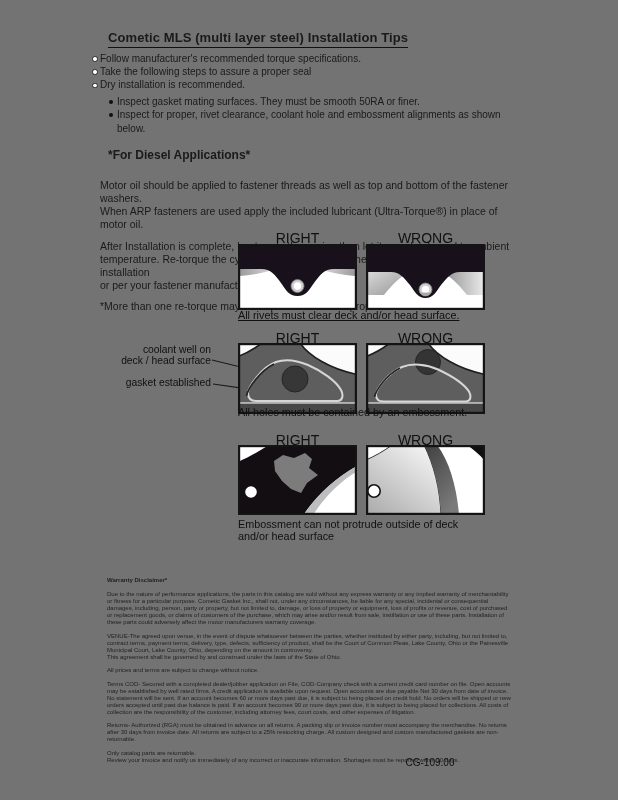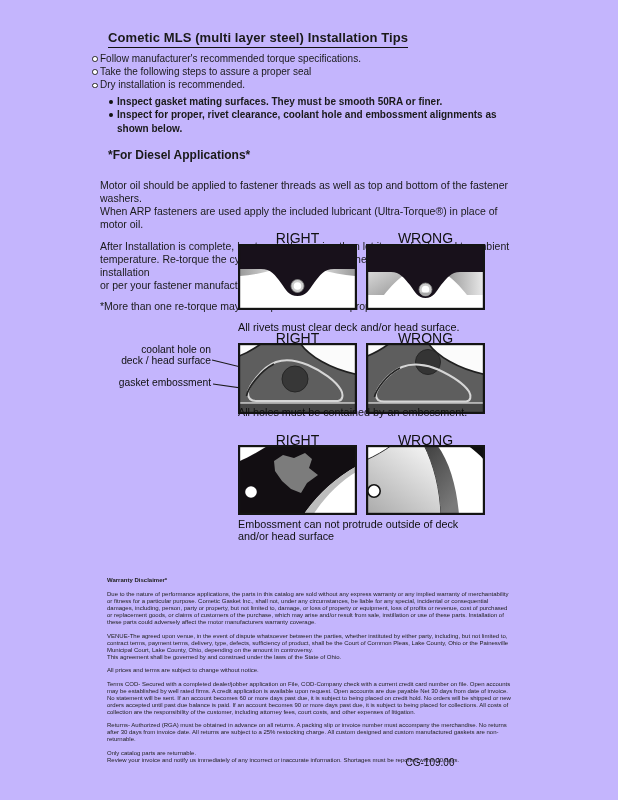--- a/index.html
+++ b/index.html
@@ -1,34 +1,34 @@
 <!DOCTYPE html>
 <html><head>
 <meta charset="utf-8">
 <style>
   html,body{margin:0;padding:0;background:#ffffff;}
   .page{
-    position:relative;width:618px;height:800px;background:#c4b5fd;overflow:hidden;
+    position:relative;width:618px;height:800px;background:#737373;overflow:hidden;
     font-family:"Liberation Sans","DejaVu Sans",sans-serif;color:#1a1a1a;
   }
   
   .content{padding:28px 0 0 92px;width:436px;}
   .doc-title{
     display:inline-block;margin:0 0 0 16px;font-size:13px;font-weight:700;
     border-bottom:1.6px solid #111;padding-bottom:1.5px;letter-spacing:.1px;
   }
   ul.bullets,ul.subbullets{margin:4px 0 0 0;padding:0;list-style:none;}
   ul.bullets li,ul.subbullets li{
     position:relative;font-size:10px;line-height:13.2px;padding-left:8px;white-space:pre-line;
   }
   ul.bullets li::before{
     content:"";position:absolute;left:0;top:4.6px;width:3.6px;height:3.6px;
     border:1px solid #2a2a2a;border-radius:50%;background:#fff;
   }
-  ul.subbullets{margin-left:17px;font-weight:bold;}
+  ul.subbullets{margin-left:17px;}
   ul.subbullets li{padding-left:8px;}
   ul.subbullets li::before{
     content:"";position:absolute;left:0;top:5.1px;width:3.8px;height:3.8px;
     border-radius:50%;background:#111;
   }
   .section-head{margin:13px 0 17px 16px;font-size:12px;font-weight:700;}
   p.body{margin:8px 0 0 8px;font-size:10.5px;line-height:13.2px;white-space:pre-line;width:412px;}
   
   .diagrams{position:absolute;left:0;top:228px;width:508px;height:315px;}
   .dg-label{position:absolute;width:119px;text-align:center;font-size:14px;color:#101010;}
@@ -113,28 +113,28 @@
       <path d="M2 28 H42 C33 34 24 43 18 51 H2 Z" fill="url(#r1wwl)"></path>
       <path d="M117 28 H77 C86 34 95 43 101 51 H117 Z" fill="url(#r1wwr)"></path>
       <rect x="2" y="51" width="115" height="13" fill="#ffffff"></rect>
       <path d="M0 0 H119 V28 H94 C85 28 81 34 75 41 C70 48 67 54 59.5 54 C52 54 49 48 44 41 C38 34 34 28 25 28 H0 Z" fill="#18111b"></path>
       <circle cx="59.5" cy="45.5" r="6.5" fill="#cccccc" stroke="#808080" stroke-width="0.8"></circle>
       <circle cx="59.5" cy="45.5" r="3.8" fill="#ffffff"></circle>
       <rect x="52" y="48.6" width="15" height="4" fill="#a8a8a8" clip-path="url(#r1wrc)"></rect>
       <rect x="1.1" y="1.1" width="116.8" height="63.8" fill="none" stroke="#141414" stroke-width="2.2"></rect>
     </svg>
 
-    <div class="dg-caption" style="left:238px;top:94px;">All rivets must clear deck and/or head surface.</div>
+    <div class="dg-caption" style="left:238px;top:82px;text-decoration:underline;">All rivets must clear deck and/or head surface.</div>
 
     <div class="dg-label" style="left:238px;top:102px;">RIGHT</div>
     <div class="dg-label" style="left:366px;top:102px;">WRONG</div>
 
-    <div class="dg-annot" style="left:95px;top:117px;width:116px;">coolant hole on
+    <div class="dg-annot" style="left:95px;top:117px;width:116px;">coolant well on
 deck / head surface</div>
-    <div class="dg-annot" style="left:95px;top:150px;width:116px;">gasket embossment</div>
+    <div class="dg-annot" style="left:95px;top:150px;width:116px;">gasket established</div>
 
     <svg class="leader-svg" viewBox="0 0 95 46">
       <line x1="7" y1="10" x2="81" y2="28" stroke="#1a1a1a" stroke-width="1.1"></line>
       <line x1="8" y1="34" x2="57" y2="41" stroke="#1a1a1a" stroke-width="1.1"></line>
     </svg>
 
     <svg class="dg-panel" style="left:238px;top:115px;" width="119" height="71" viewBox="0 0 119 71">
       <rect width="119" height="71" fill="#5e5e5e"></rect>
       <rect x="1" y="60.5" width="117" height="9.5" fill="#474747"></rect>
       <rect x="1" y="59.2" width="117" height="1.5" fill="#c9c9c9"></rect>

